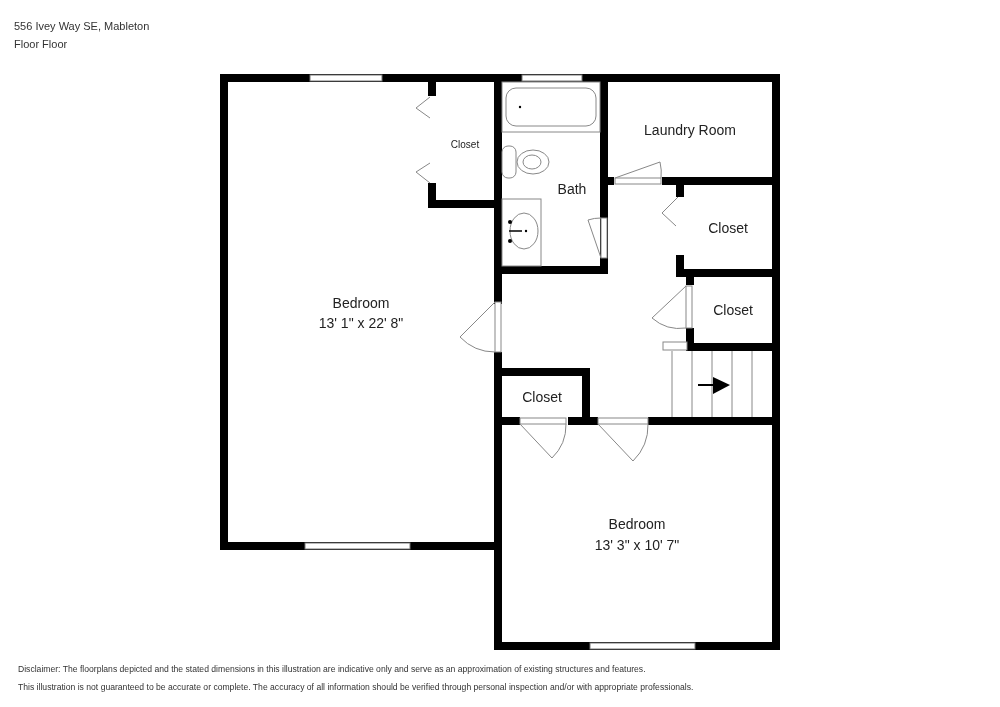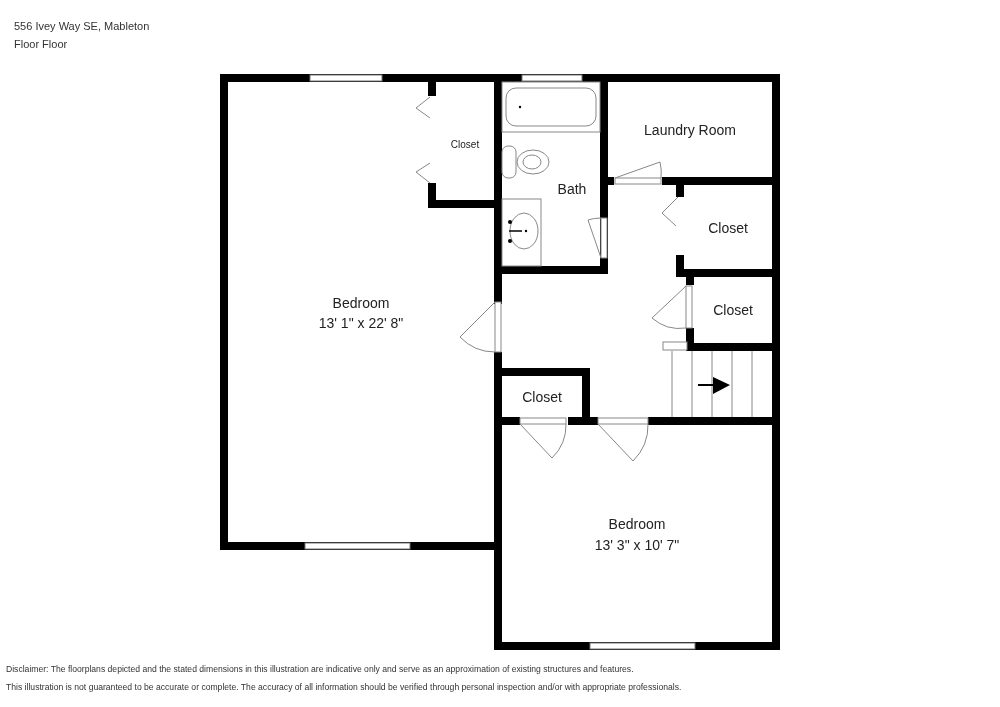--- a/index.html
+++ b/index.html
@@ -1,18 +1,18 @@
 <!DOCTYPE html>
 <html><head>
 <meta charset="utf-8">
 <style>
   html,body{margin:0;padding:0;background:#fff;}
   body{width:1000px;height:707px;position:relative;overflow:hidden;font-family:"Liberation Sans",sans-serif;color:#222;}
   .hdr{position:absolute;left:14px;font-size:11px;color:#333;}
-  .disc{position:absolute;left:6px;font-size:8.6px;color:#333;white-space:nowrap;}
+  .disc{position:absolute;left:18px;font-size:8.6px;color:#333;white-space:nowrap;}
   svg{position:absolute;left:0;top:0;}
   .lbl{font-family:"Liberation Sans",sans-serif;fill:#222;text-anchor:middle;}
 </style>
 </head>
 <body>
 
 <div class="hdr" style="top:20px">556 Ivey Way SE, Mableton</div>
 <div class="hdr" style="top:38px">Floor Floor</div>
 
 <svg width="1000" height="707" viewBox="0 0 1000 707">

